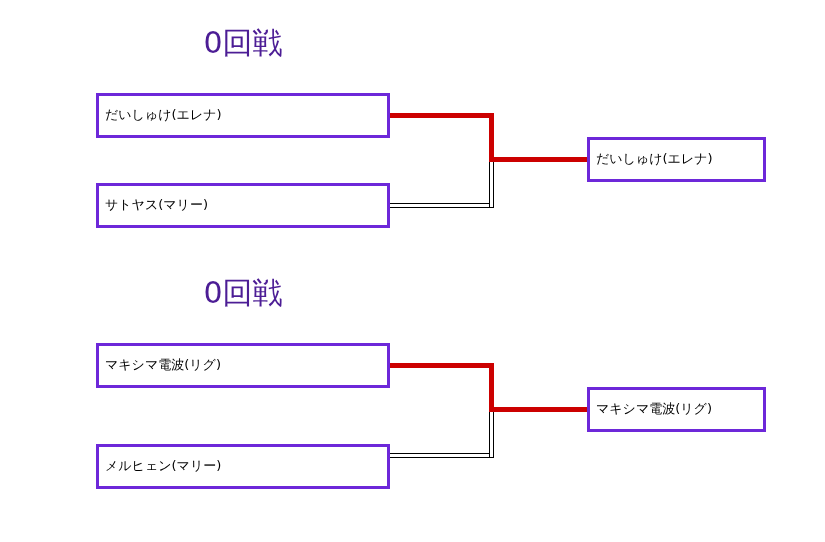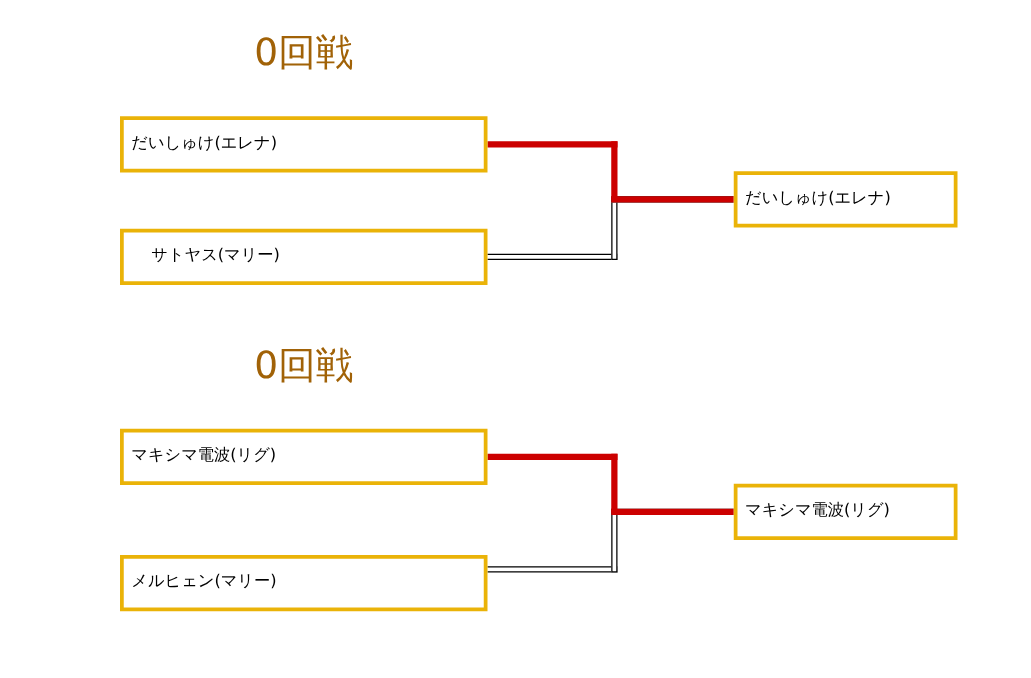--- a/index.html
+++ b/index.html
@@ -31,31 +31,31 @@
   }
 
   
   .round-title {
     position: absolute;
     left: 96px;
     width: 294px;
     text-align: center;
     font-size: 30px;
     line-height: 1;
-    color: #a16207;
+    color: #4c1d95;
     white-space: nowrap;
     letter-spacing: 0px;
   }
 
   
   .seed-box {
     position: absolute;
     box-sizing: border-box;
     background: #ffffff;
-    border: 3px solid #eab308;
+    border: 3px solid #6d28d9;
     display: flex;
     align-items: center;
     z-index: 5;
   }
   .seed-box.left {
     left: 96px;
     width: 294px;
     height: 45px;
   }
   .seed-box.winner {
@@ -118,21 +118,21 @@
     <div class="winner-path">
       <div class="winner-h" style="left:388px; top:113px; width:106px;"></div>
       <div class="winner-v" style="left:489px; top:113px; height:47px;"></div>
       <div class="winner-h" style="left:489px; top:157px; width:100px;"></div>
     </div>
 
     <div class="seed-box left" style="top:93px;">
       <span class="seed-label">だいしゅけ(エレナ)</span>
     </div>
 
-    <div class="seed-box left" style="top:183px;padding-left:16px;">
+    <div class="seed-box left" style="top:183px;">
       <span class="seed-label">サトヤス(マリー)</span>
     </div>
 
     <div class="seed-box winner" style="top:137px;">
       <span class="seed-label">だいしゅけ(エレナ)</span>
     </div>
 
   </div>
 
   <div class="bracket-section" style="top:250px;">

